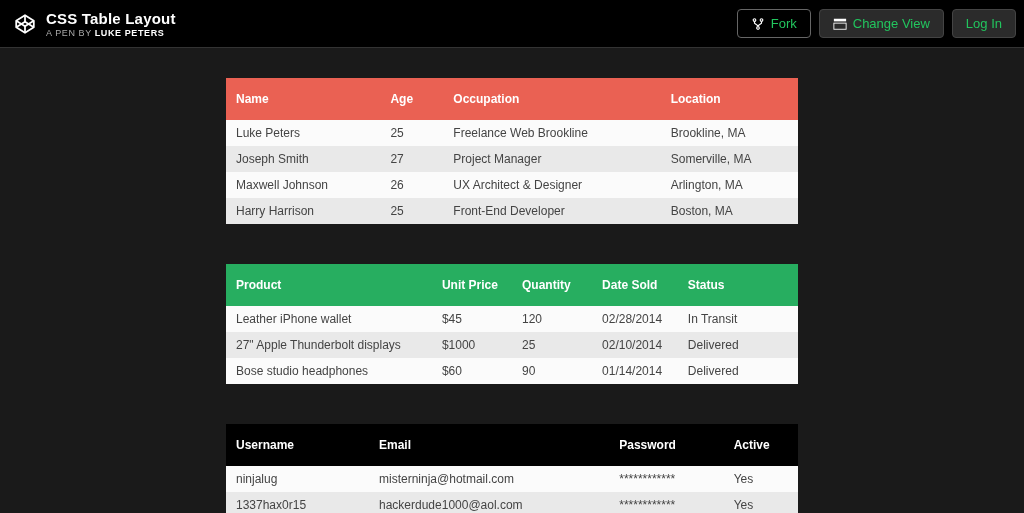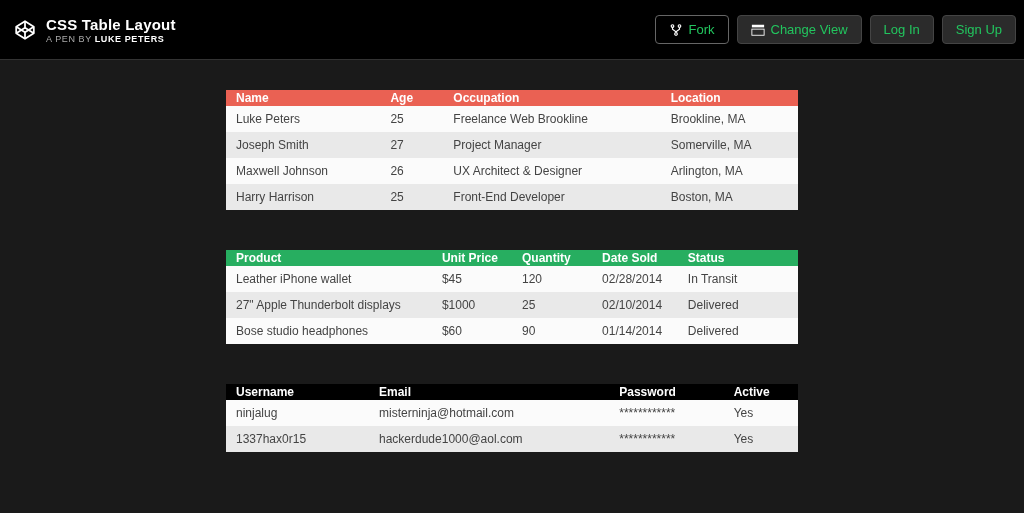--- a/index.html
+++ b/index.html
@@ -6,21 +6,21 @@
   body {
     background: #1a1a1a;
     font-family: "Helvetica Neue", Helvetica, Arial, sans-serif;
     width: 1024px;
     height: 513px;
     overflow: hidden;
     color: #fff;
   }
   .topbar {
     background: #000;
-    height: 60px;
+    height: 48px;
     display: flex;
     align-items: center;
     padding: 0 8px 0 14px;
     border-bottom: 1px solid #333;
   }
   .logo {
     width: 22px; height: 22px;
     display: flex; align-items: center; justify-content: center;
     margin-right: 10px;
   }
@@ -62,21 +62,21 @@
     width: 100%;
     border-collapse: collapse;
     font-size: 12px;
     margin-bottom: 40px;
     color: #333;
   }
   th {
     text-align: left;
     color: #fff;
     font-weight: 700;
-    padding: 1px 10px;
+    padding: 14px 10px;
     font-size: 12px;
   }
   td {
     padding: 6px 10px;
     color: #444;
   }
   tbody tr:nth-child(odd) { background: #fbfbfb; }
   tbody tr:nth-child(even) { background: #e9e9e9; }
   .t1 thead tr { background: #ea6153; }
   .t2 thead tr { background: #27ae60; }
@@ -111,23 +111,20 @@
   <button class="btn">
     <svg viewBox="0 0 16 16">
         <rect x="1" y="2" width="14" height="3" fill="#fff"></rect>
         <rect x="1" y="7" width="14" height="7" stroke="#fff" fill="none"></rect>
       </svg>
     <span>Change View</span>
   </button>
   <button class="btn">
     <span>Log In</span>
   </button>
-  <button class="btn btn-signup">
-    <span>Sign Up</span>
-  </button>
 </div>
 
 <div class="content-wrap">
   <div class="content">
 
     <table class="t1">
       <colgroup>
           <col style="width:27%">
           <col style="width:11%">
           <col style="width:38%">

